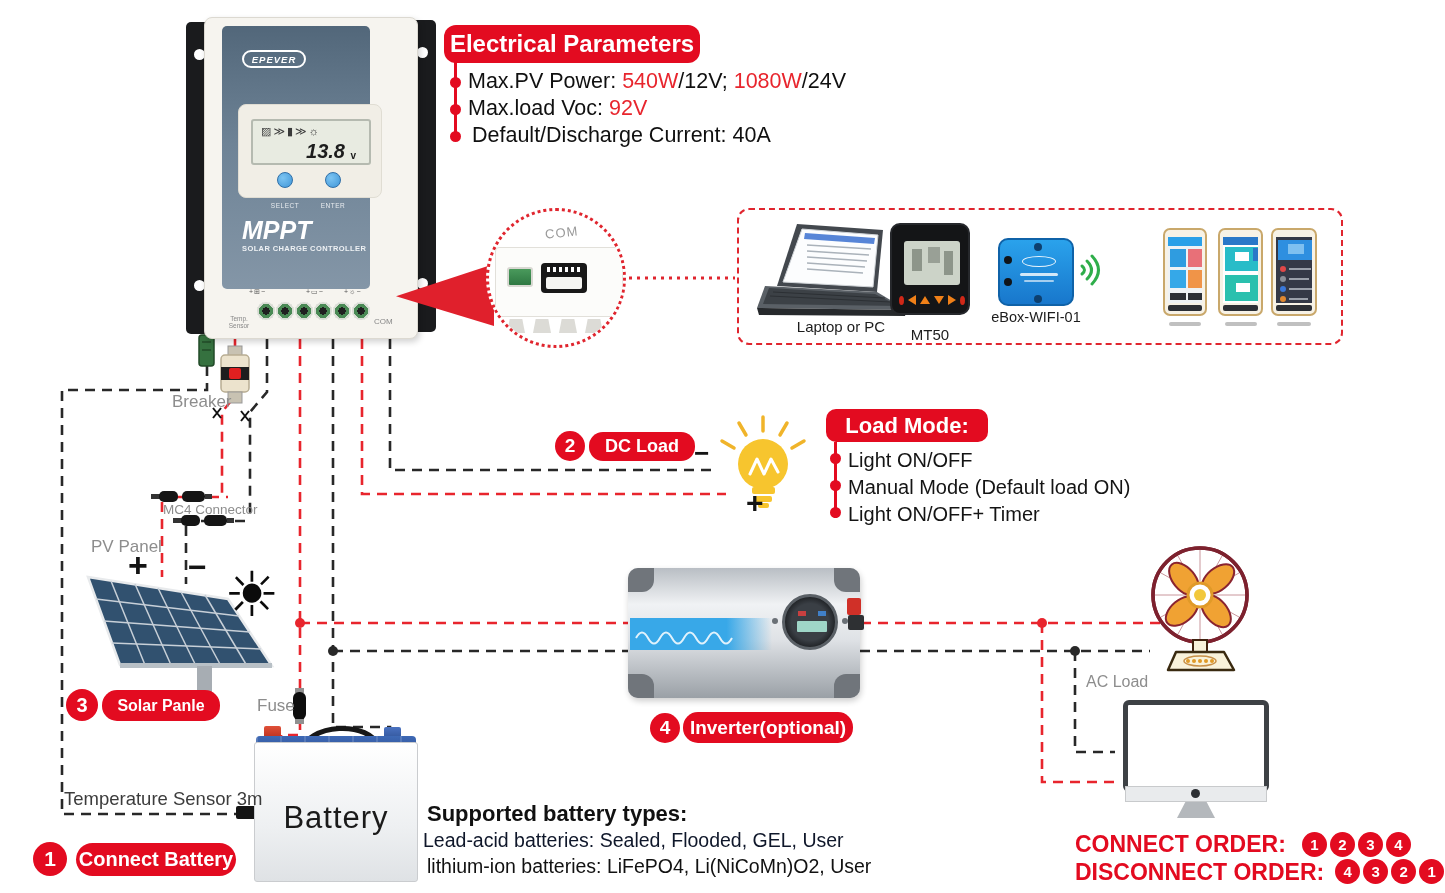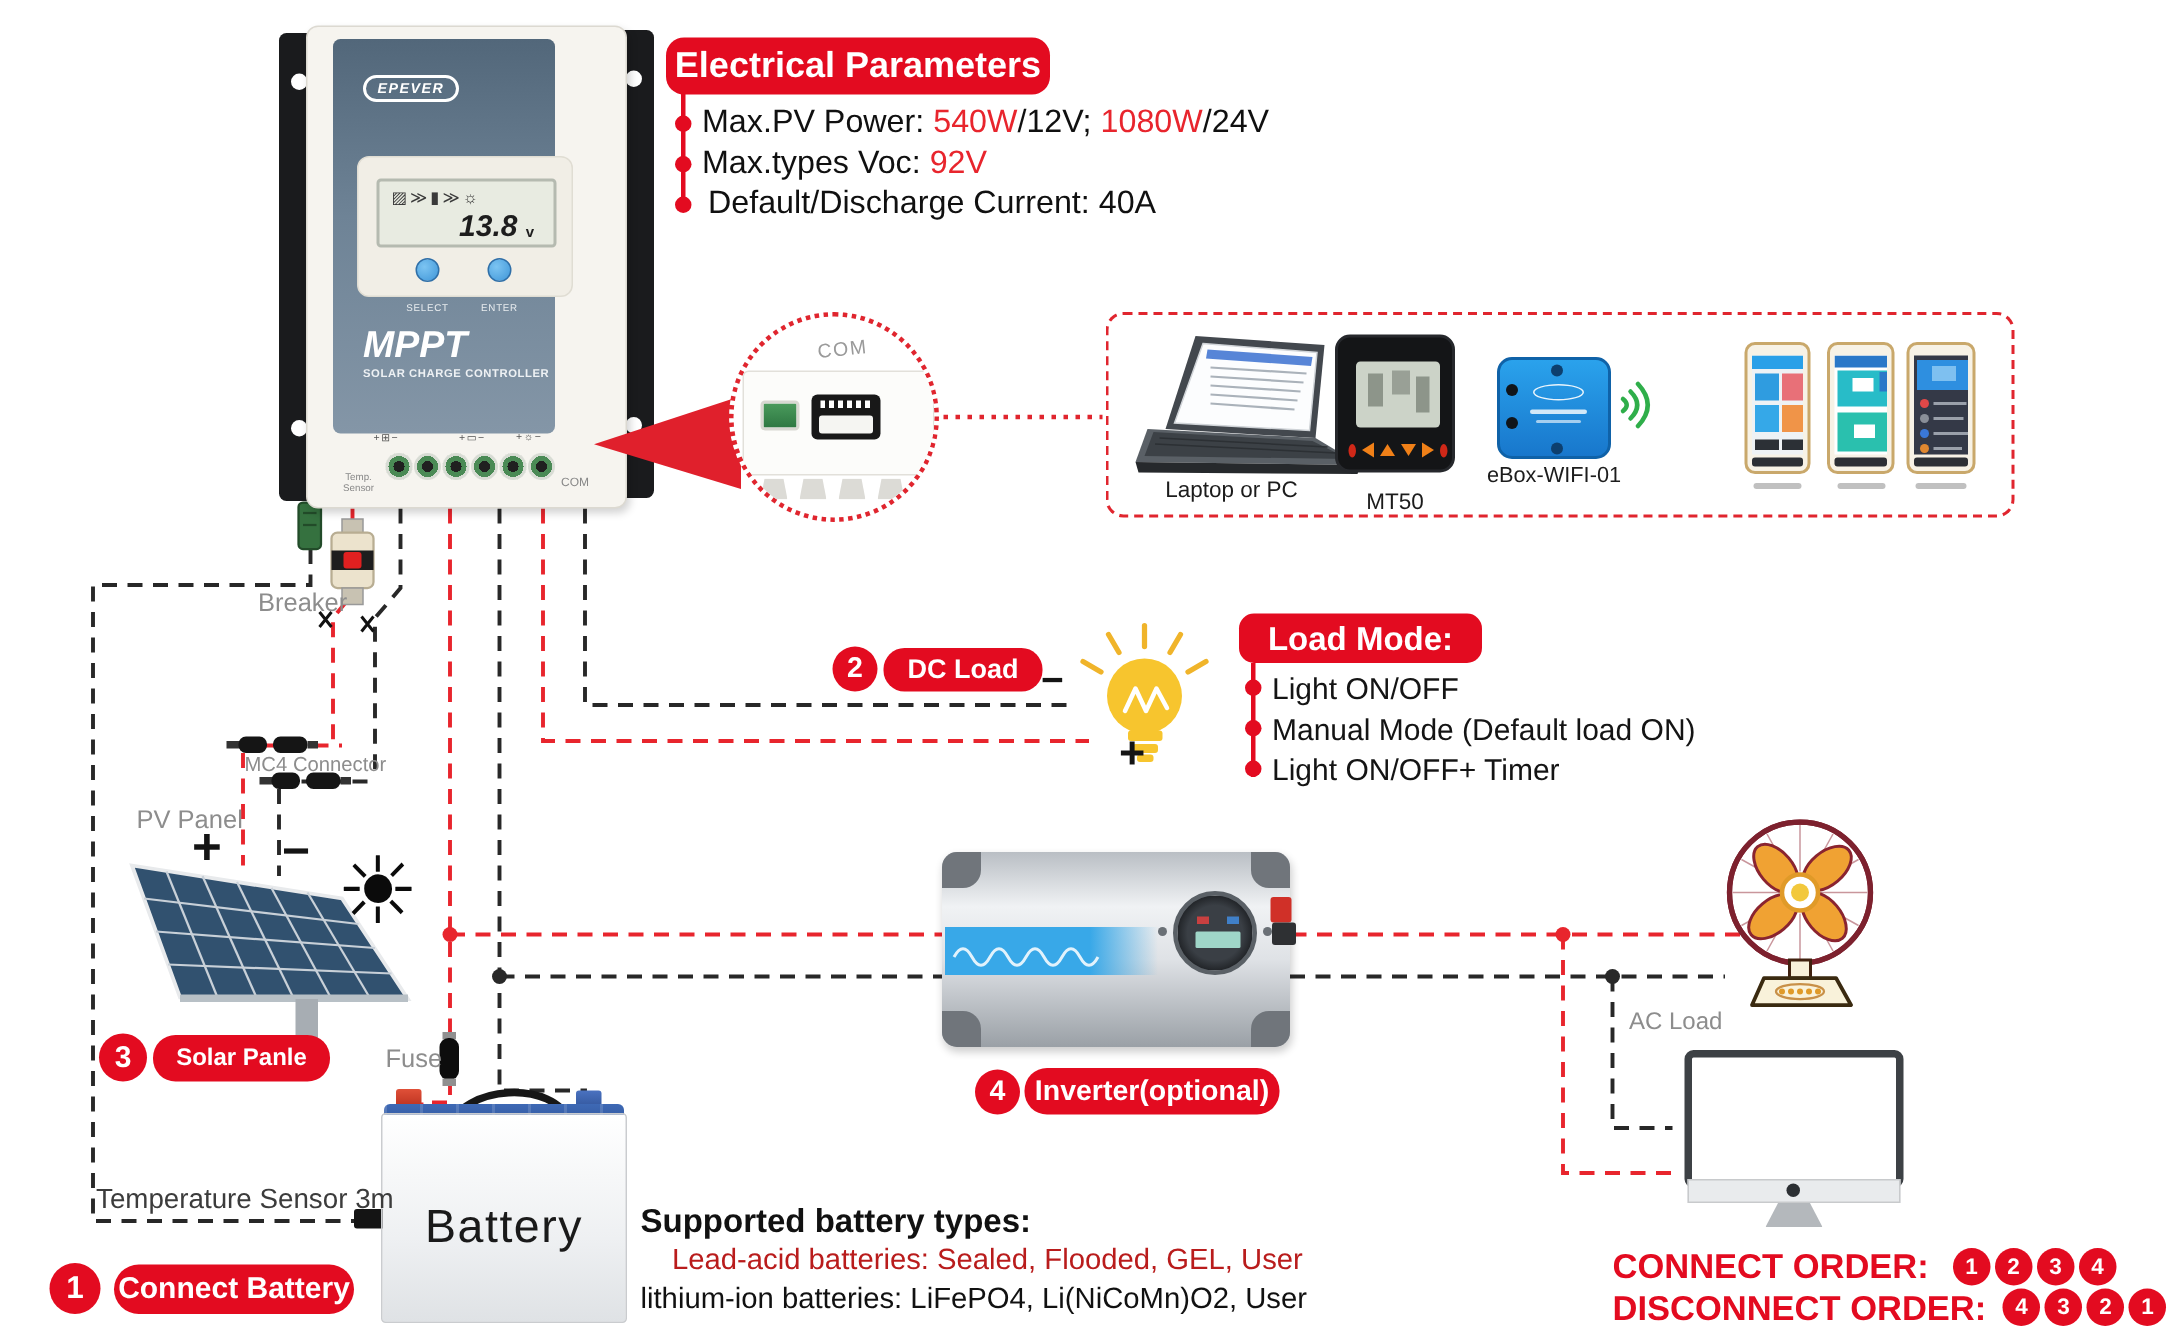--- a/index.html
+++ b/index.html
@@ -225,21 +225,21 @@
     <div class="abs fin" style="left:70px;top:108px;width:18px;height:14px"></div>
     <div class="abs fin" style="left:96px;top:108px;width:18px;height:14px"></div>
   </div>
 
   <div class="abs z6 badge" style="left:444px;top:25px;width:256px;height:38px;font-size:24px;border-radius:12px">Electrical Parameters</div>
   <div class="abs z6 vline" style="left:454px;top:60px;height:80px"></div>
   <div class="abs z6 bullet" style="left:450px;top:77px"></div>
   <div class="abs z6 bullet" style="left:450px;top:104px"></div>
   <div class="abs z6 bullet" style="left:450px;top:131px"></div>
   <div class="abs z6 ptext" style="left:468px;top:69px"><span>Max.PV Power: </span><span class="pv">540W</span><span>/12V; </span><span class="pv">1080W</span><span>/24V</span></div>
-  <div class="abs z6 ptext" style="left:468px;top:96px"><span>Max.types Voc: </span><span class="pv">92V</span></div>
+  <div class="abs z6 ptext" style="left:468px;top:96px"><span>Max.load Voc: </span><span class="pv">92V</span></div>
   <div class="abs z6 ptext" style="left:472px;top:123px"><span>Default/Discharge Current: 40A</span></div>
 
   <div class="abs z2 devbox" style="left:737px;top:208px;width:606px;height:137px">
     <svg class="abs" style="left:14px;top:8px" width="168" height="100" viewBox="0 0 168 100">
       <polygon points="44,6 130,12 124,74 24,68" fill="#43484e"></polygon>
       <polygon points="49,11 125,17 120,69 30,64" fill="#fcfdfe" stroke="#d0d4d8"></polygon>
       <polygon points="52,15 122,20 121,26 51,21" fill="#3a70d0" opacity=".85"></polygon>
       <g stroke="#aab2ba" stroke-width="1.5">
         <line x1="54" y1="27" x2="118" y2="31"></line>
           <line x1="54" y1="33" x2="116" y2="37"></line>
@@ -248,21 +248,21 @@
         <line x1="54" y1="51" x2="110" y2="55"></line>
       </g>
       <polygon points="12,68 124,74 154,92 4,90" fill="#5a6066"></polygon>
       <polygon points="16,70 122,76 146,88 10,86" fill="#3c4146"></polygon>
       <g stroke="#2c3034" stroke-width="1">
           <line x1="20" y1="74" x2="132" y2="80"></line>
           <line x1="17" y1="78" x2="138" y2="84"></line>
         </g>
       <polygon points="4,90 154,92 152,98 6,97" fill="#26292c"></polygon>
     </svg>
-    <div class="abs devlbl" style="left:12px;top:108px;width:140px">Laptop or PC</div>
+    <div class="abs devlbl" style="left:32px;top:108px;width:140px">Laptop or PC</div>
 
     <div class="abs mt50" style="left:151px;top:13px;width:80px;height:92px">
       <div class="abs mtlcd" style="left:12px;top:16px;width:56px;height:44px">
         <div class="abs" style="left:8px;top:8px;width:10px;height:22px;background:#5a6258;opacity:.55"></div>
         <div class="abs" style="left:24px;top:6px;width:12px;height:16px;background:#5a6258;opacity:.45"></div>
         <div class="abs" style="left:40px;top:10px;width:9px;height:24px;background:#5a6258;opacity:.55"></div>
       </div>
       <div class="abs" style="left:7px;top:70px;width:66px;display:flex;align-items:center;gap:4px">
         <span class="rdot"></span>
         <span class="tri tri-l"></span>
@@ -372,21 +372,21 @@
     <div class="abs" style="left:10px;top:10px;width:17px;height:16px;background:linear-gradient(180deg,#e05038,#b02818);border-radius:2px"></div>
     <div class="abs" style="left:130px;top:11px;width:17px;height:16px;background:linear-gradient(180deg,#4a72c0,#2a4c8f);border-radius:2px"></div>
     <div class="abs batcap" style="left:2px;top:20px;width:160px;height:34px"></div>
     <div class="abs batbody" style="left:0;top:26px;width:164px;height:140px"></div>
     <div class="abs" style="left:0;top:84px;width:164px;text-align:center;font-size:31px;color:#1a1a1a;letter-spacing:1px">Battery</div>
   </div>
   <div class="abs z6 step" style="left:33px;top:842px;width:34px;height:34px;font-size:21px">1</div>
   <div class="abs z6 badge" style="left:76px;top:843px;width:160px;height:33px;font-size:20px;border-radius:17px">Connect Battery</div>
 
   <div class="abs z6" style="left:427px;top:801px;font-size:22px;font-weight:bold;color:#111">Supported battery types:</div>
-  <div class="abs z6" style="left:448px;top:829px;font-size:19.5px;color:#b91c1c">Lead-acid batteries: Sealed, Flooded, GEL, User</div>
+  <div class="abs z6" style="left:423px;top:829px;font-size:19.5px;color:#0f172a">Lead-acid batteries: Sealed, Flooded, GEL, User</div>
   <div class="abs z6" style="left:427px;top:855px;font-size:19.5px;color:#111">lithium-ion batteries: LiFePO4, Li(NiCoMn)O2, User</div>
 
   <div class="abs z2" style="left:628px;top:568px;width:238px;height:132px">
     <div class="abs invbody" style="left:0;top:0;width:232px;height:130px"></div>
     <div class="abs" style="left:0;top:0;width:26px;height:24px;background:#70757b;border-radius:10px 0 12px 0"></div>
     <div class="abs" style="left:206px;top:0;width:26px;height:24px;background:#70757b;border-radius:0 10px 0 12px"></div>
     <div class="abs" style="left:0;top:106px;width:26px;height:24px;background:#70757b;border-radius:0 12px 0 10px"></div>
     <div class="abs" style="left:206px;top:106px;width:26px;height:24px;background:#70757b;border-radius:12px 0 10px 0"></div>
     <div class="abs" style="left:2px;top:50px;width:142px;height:32px;background:linear-gradient(90deg,#38a8e8 0 68%,rgba(56,168,232,0))">
       <svg width="130" height="32" viewBox="0 0 130 32">

